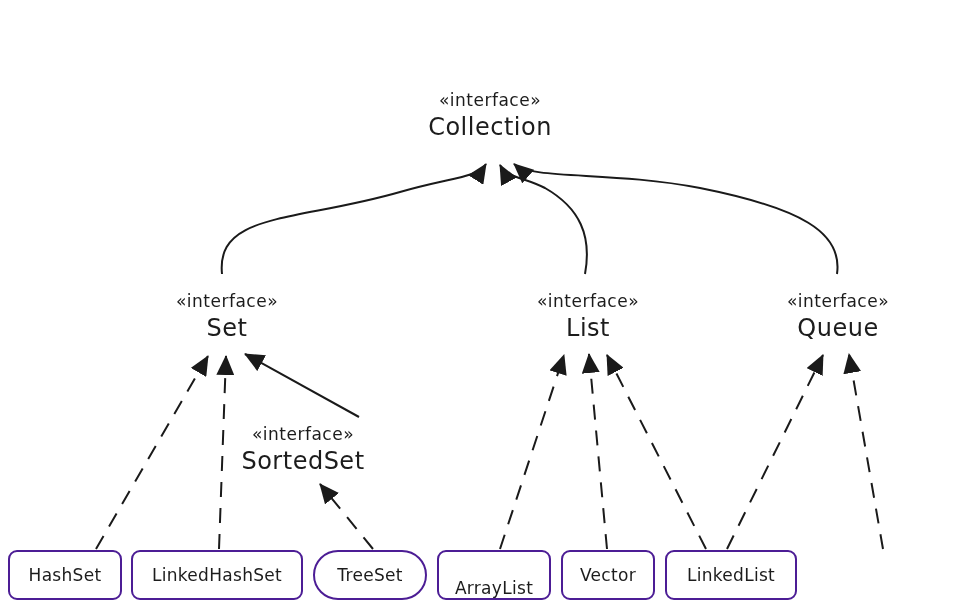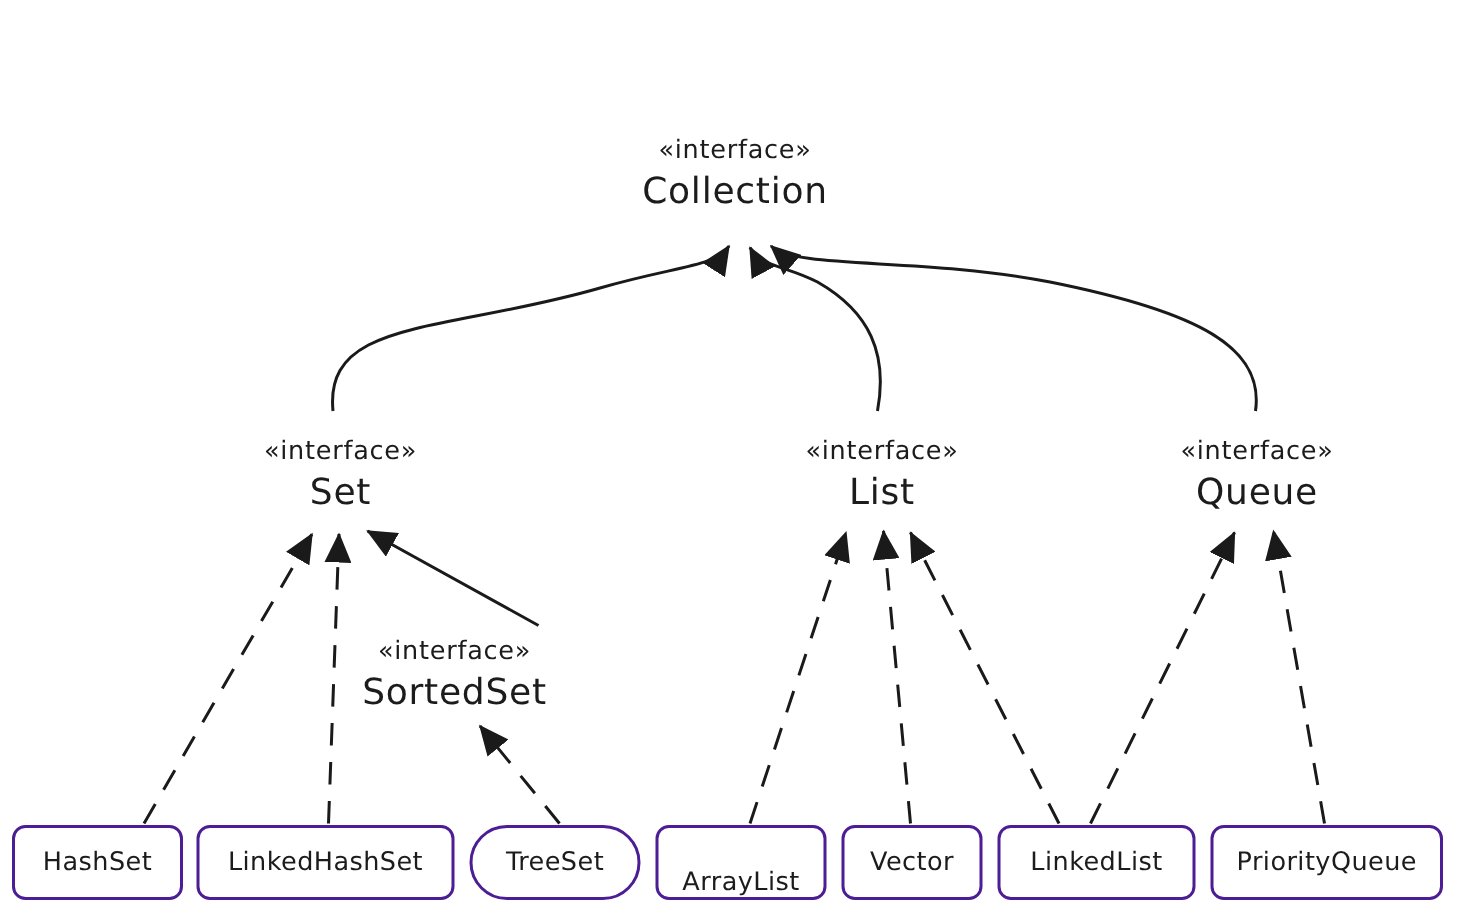--- a/index.html
+++ b/index.html
@@ -111,20 +111,17 @@
     </div>
   <div class="clsbox" style="left:437px;top:514px;width:114px;align-items:flex-end;">
       <span>ArrayList</span>
     </div>
   <div class="clsbox" style="left:561px;top:514px;width:94px;">
       <span>Vector</span>
     </div>
   <div class="clsbox" style="left:665px;top:514px;width:132px;">
       <span>LinkedList</span>
     </div>
-  <div class="clsbox" style="left:807px;top:514px;width:155px;">
-      <span>PriorityQueue</span>
-    </div>
 
   <div class="wm-url">https://blog.csdn.net/zhangqunshuai</div>
   <div class="wm-credit">CSDN @平凡之路无尽路</div>
 
 </div>
 
 </body></html>

